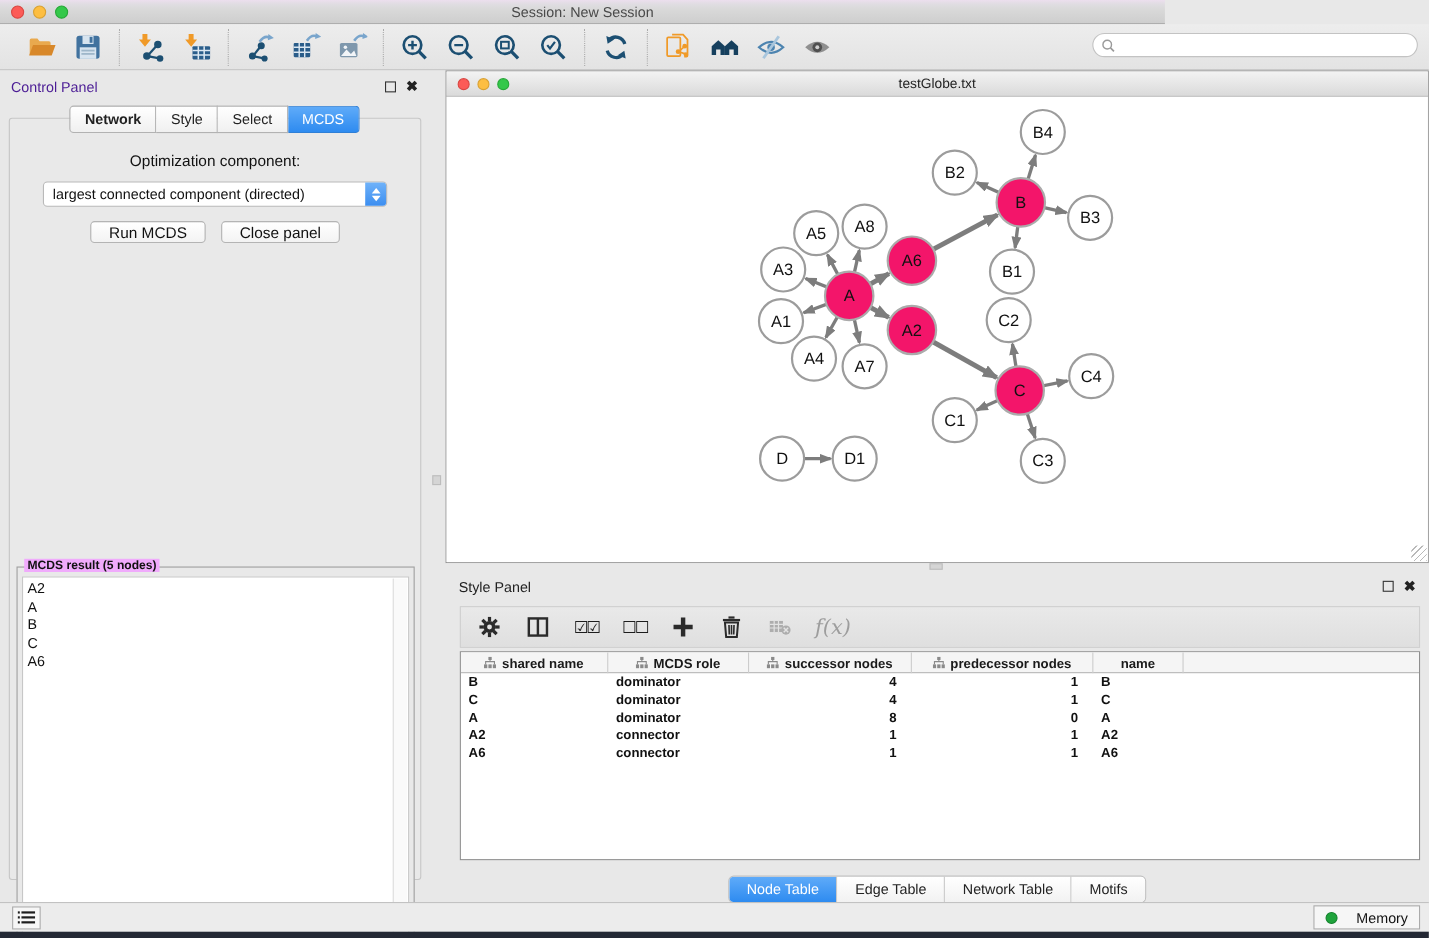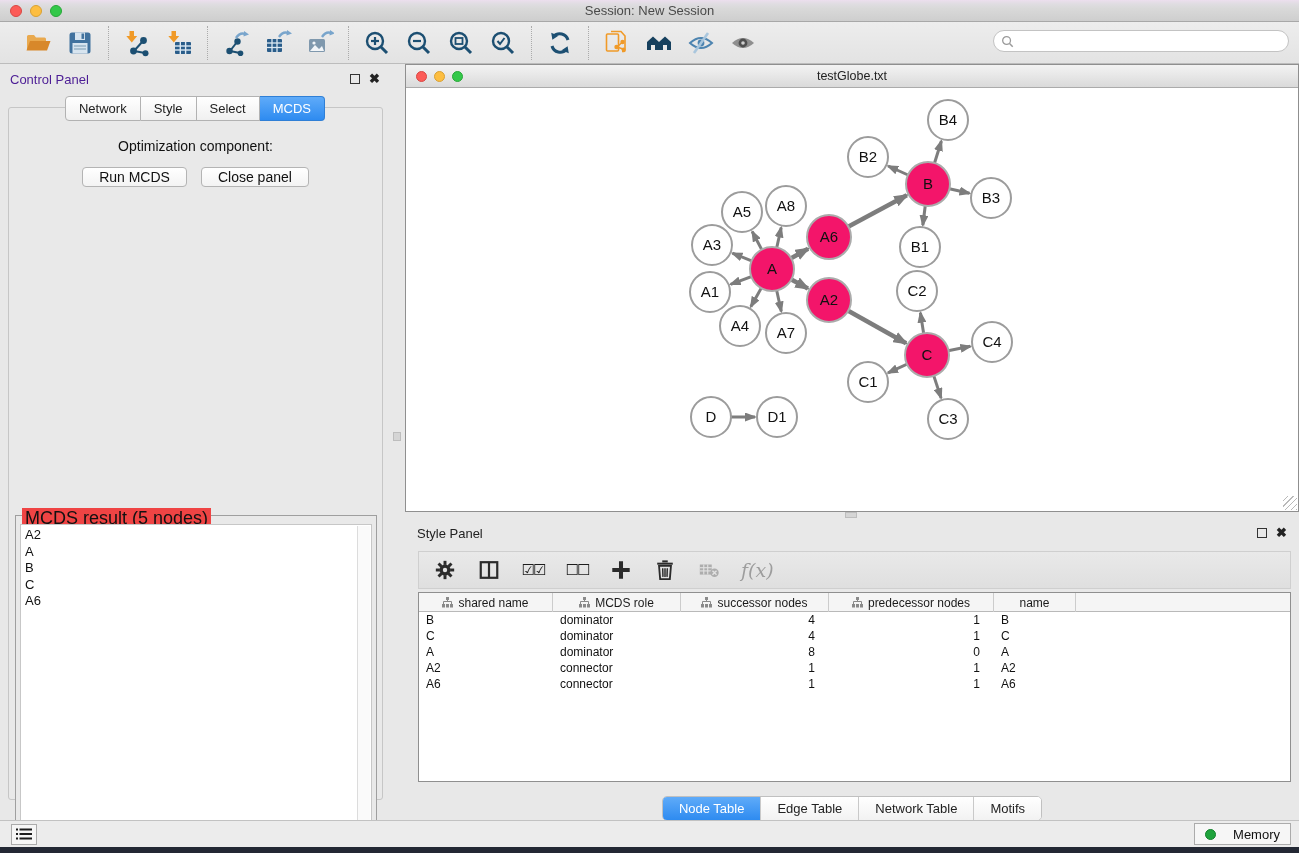--- a/index.html
+++ b/index.html
@@ -1,21 +1,21 @@
 <!DOCTYPE html>
 <html><head>
 <meta charset="utf-8">
 <style>
   * { box-sizing: border-box; margin: 0; padding: 0; }
   html,body { width:1299px; height:853px; }
   body { font-family: "Liberation Sans", sans-serif; background:#e8e8e8; position:relative; overflow:hidden; }
   .app { position:absolute; inset:0; width:1299px; height:853px; background:#e8e8e8; }
 
   
-  .titlebar { position:absolute; left:0; top:0; width:1299px; height:22px;
+  .titlebar { position:absolute; left:0; top:0; width:1059px; height:22px;
     background:linear-gradient(#ecdfee 0%, #e0dde2 18%, #d9d9d9 40%, #cecece 100%);
     border-bottom:1px solid #a8a8a8; display:flex; align-items:center; justify-content:center; }
   .traffic { position:absolute; left:10px; top:5px; display:flex; gap:8px; }
   .tl { width:12px; height:12px; border-radius:50%; }
   .tl.red { background:#fc5b57; border:1px solid #d94743; }
   .tl.yellow { background:#fdbe41; border:1px solid #d9a133; }
   .tl.green { background:#34c84a; border:1px solid #27a838; }
   .titlebar-text { font-size:13px; color:#4a4a4a; }
 
   
@@ -37,39 +37,39 @@
   
   .control-panel { position:absolute; left:0; top:0; width:390px; height:756px; background:#e8e8e8; }
   .cp-header { height:30px; display:flex; align-items:center; padding:0 10px; }
   .cp-title { font-size:13px; color:#4c1d95; }
   .panel-ctl { margin-left:auto; display:flex; gap:9px; align-items:center; }
   .float-box { width:10px; height:10px; border:1.5px solid #333; }
   .close-x { font-size:13px; font-weight:bold; color:#222; line-height:10px; }
   .cp-tabs { position:absolute; left:0; top:32px; width:390px; display:flex; justify-content:center; z-index:2; }
   .cp-tab { font-size:13px; color:#222; padding:4px 13px; background:linear-gradient(#ffffff,#f0f0f0);
     border:1px solid #b2b2b2; border-left:none; }
-  .cp-tab:first-child { border-left:1px solid #b2b2b2; border-radius:4px 0 0 4px; }
+  .cp-tab:first-child { border-left:1px solid #b2b2b2; border-radius:4px 0 0 4px;font-weight:bold; }
   .cp-tab:last-child { border-radius:0 4px 4px 0; }
   .cp-tab.active { background:linear-gradient(#5fabf9,#2e8bf0); color:#fff; border-color:#2f7fd6; }
   .cp-body { position:absolute; left:8px; top:43px; width:375px; height:693px;
     border:1px solid #c6c6c6; background:#e9e9e9; border-radius:3px; }
   .opt-label { margin-top:30px; text-align:center; font-size:14px; color:#111; }
   .combo { margin:11px auto 0 auto; width:313px; height:23px; background:#fff; border:1px solid #b9b9b9;
     border-radius:4px; display:flex; align-items:center; position:relative; }
   .combo-text { font-size:13px; color:#111; padding-left:8px; flex:1; white-space:nowrap; overflow:hidden; }
   .combo-step { width:19px; height:21px; border-radius:0 3px 3px 0;
     background:linear-gradient(#6fb2f9,#3c8ef0); display:flex; flex-direction:column; align-items:center; justify-content:center; gap:2px; }
   .chev-up { width:0; height:0; border-left:4px solid transparent; border-right:4px solid transparent; border-bottom:5px solid #fff; }
   .chev-dn { width:0; height:0; border-left:4px solid transparent; border-right:4px solid transparent; border-top:5px solid #fff; }
   .btn-row { margin-top:13px; display:flex; justify-content:center; gap:14px; }
   .std-btn { font-size:14px; color:#111; background:linear-gradient(#ffffff,#f3f3f3);
     border:1px solid #b4b4b4; border-radius:4px; padding:1px 16px; cursor:default; }
   .mcds-fieldset { position:absolute; left:6px; top:407px; width:362px; height:340px;
     border:1px solid #9f9f9f; background:#e9e9e9; }
-  .mcds-legend { position:absolute; left:6px; top:-8px; background:#ef4444; padding:0 3px; font-size:18px; color:#111; }
+  .mcds-legend { position:absolute; left:6px; top:-8px; background:#f0abfc; padding:0 3px; font-size:11px; color:#111;font-weight:bold; }
   .mcds-list-wrap { position:absolute; left:4px; top:8px; right:4px; bottom:4px; background:#fff; border:1px solid #c7c7c7; }
   .mcds-list { list-style:none; padding:2px 0 0 4px; }
   .mcds-list li { font-size:13px; color:#111; line-height:16.5px; }
   .mcds-scroll { position:absolute; top:1px; right:1px; bottom:1px; width:13px; background:#fafafa; border-left:1px solid #dcdcdc; }
 
   
   .v-splitter { position:absolute; left:390px; top:0; width:15px; height:756px; background:#e8e8e8; }
   .v-handle { position:absolute; left:3px; top:368px; width:8px; height:9px; background:#d5d5d5; border:1px solid #bdbdbd; }
   .h-splitter { position:absolute; left:405px; top:448px; width:894px; height:8px; background:#e8e8e8; }
   .h-handle { position:absolute; left:440px; top:0px; width:12px; height:6px; background:#d5d5d5; border:1px solid #bdbdbd; }
@@ -89,21 +89,21 @@
   
   .table-panel { position:absolute; left:405px; top:456px; width:894px; height:300px; background:#e8e8e8; }
   .tp-header { height:26px; display:flex; align-items:center; padding:0 12px; }
   .tp-title { font-size:13px; color:#222; }
   .tp-toolbar { margin:5px 8px 0 13px; height:38px; background:linear-gradient(#e9e9e9,#dfdfdf);
     border:1px solid #cfcfcf; display:flex; align-items:center; gap:20px; padding-left:14px; }
   .tp-tool { display:flex; align-items:center; justify-content:center; min-width:24px; height:26px; }
   .tp-tool svg { width:22px; height:22px; }
   .tp-check { font-size:15px; letter-spacing:-2px; color:#1d1d1d; }
   .fx { font-family:"DejaVu Serif", serif; font-style:italic; color:#9d9d9d; font-size:19px; }
-  .tbl { position:absolute; left:13px; top:72px; width:873px; height:190px; background:#fff; border:1px solid #8f8f8f; overflow:hidden; }
+  .tbl { position:absolute; left:13px; top:72px; width:873px; height:190px; background:#fff; border:1px solid #8f8f8f; overflow:hidden;font-weight:bold; }
   .tbl-header { display:flex; height:19px; background:#f5f5f5; border-bottom:1px solid #b9b9b9; }
   .th { display:flex; align-items:center; justify-content:center; gap:5px; font-size:12px; color:#1a1a1a;
     border-right:1px solid #cccccc; height:19px; }
   .th svg { width:11px; height:11px; }
   .th-fill { flex:1; border-right:none; }
   .tbl-row { display:flex; height:16px; }
   .td { font-size:12px; color:#111; padding-left:7px; display:flex; align-items:center; }
   .td.num { justify-content:flex-end; padding-right:14px; }
   .td-fill { flex:1; }
   .bottom-tabs { position:absolute; left:0; right:0; top:276px; display:flex; justify-content:center; }
@@ -322,20 +322,27 @@
         </span>
       </div>
       <div class="cp-tabs" id="cp-tabs">
           <div class="cp-tab">Network</div>
           <div class="cp-tab">Style</div>
           <div class="cp-tab">Select</div>
           <div class="cp-tab active">MCDS</div>
         </div>
       <div class="cp-body">
         <div class="opt-label">Optimization component:</div>
+        <div class="combo">
+          <span class="combo-text">largest connected component (directed)</span>
+          <span class="combo-step">
+              <span class="chev-up"></span>
+              <span class="chev-dn"></span>
+            </span>
+        </div>
         <div class="btn-row">
           <button class="std-btn">Run MCDS</button>
           <button class="std-btn">Close panel</button>
         </div>
         <div class="mcds-fieldset">
           <span class="mcds-legend">MCDS result (5 nodes)</span>
           <div class="mcds-list-wrap">
             <ul class="mcds-list" id="mcds-list">
                 <li>A2</li>
                 <li>A</li>

